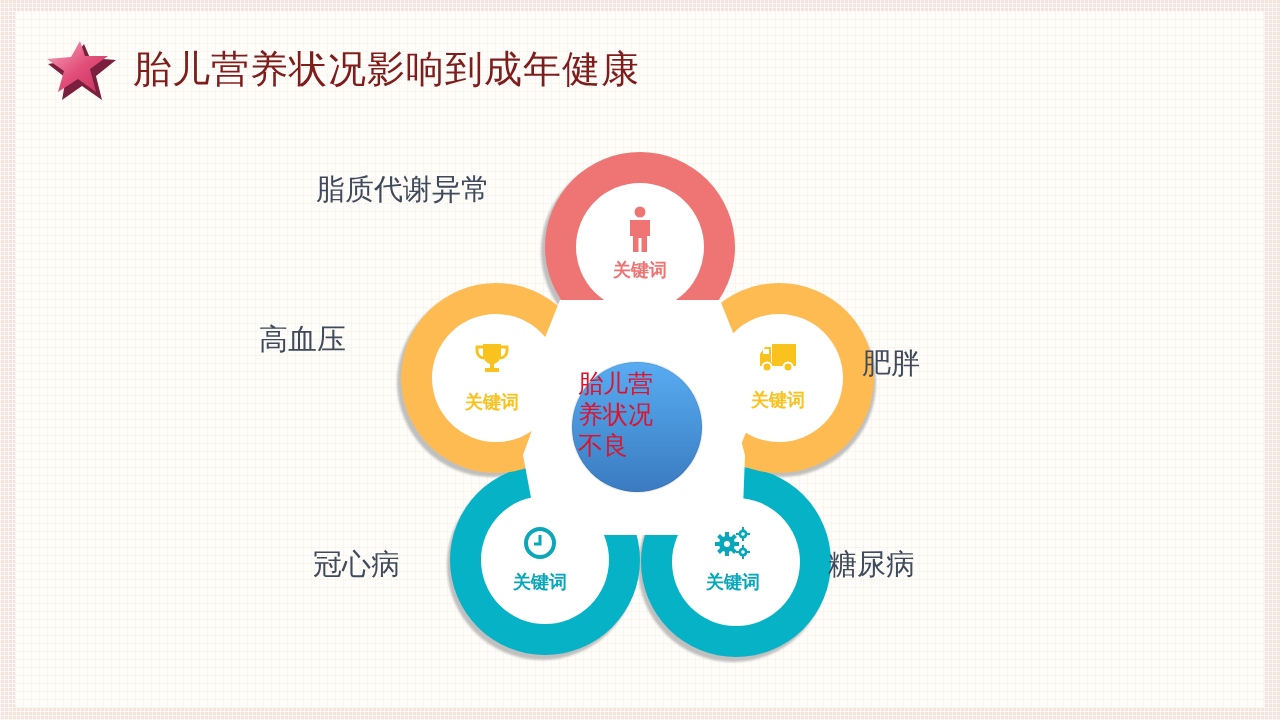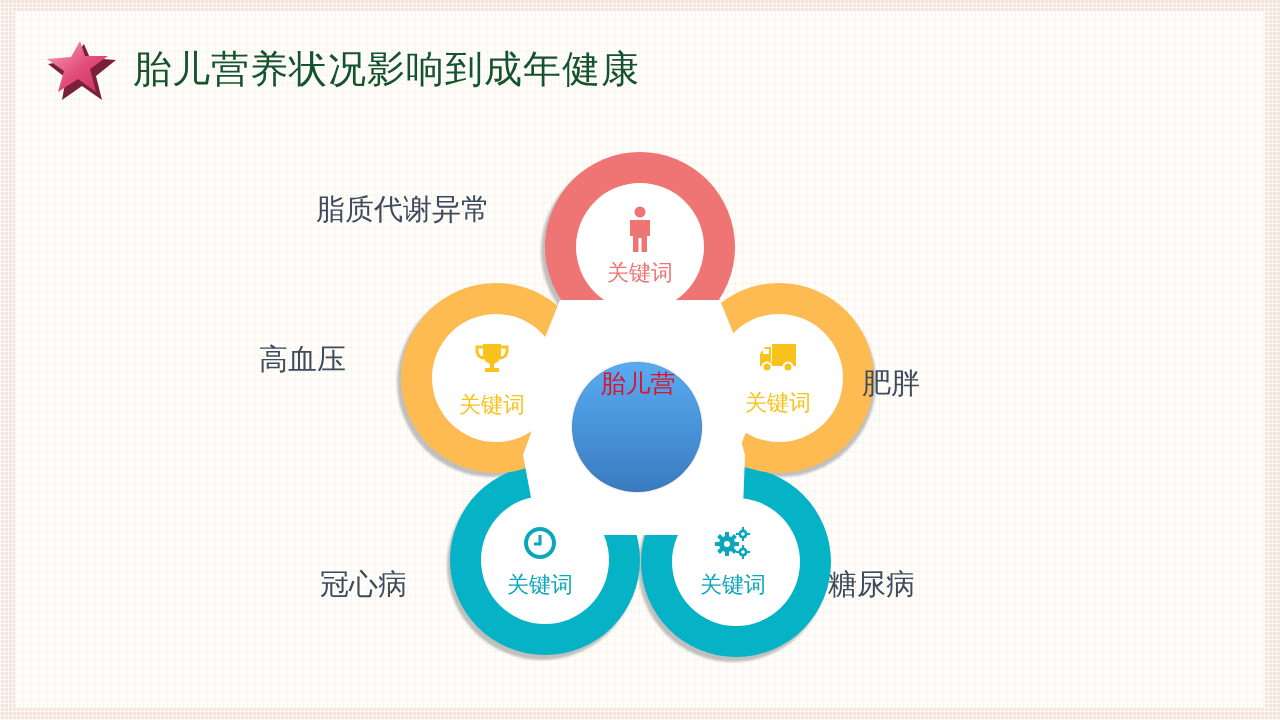--- a/index.html
+++ b/index.html
@@ -16,38 +16,38 @@
     position: absolute; left: 15px; top: 12px; right: 16px; bottom: 12px;
     background-color: #fffdf9;
     background-image:
       linear-gradient(90deg, rgba(238,232,220,0.35) 1px, transparent 1px),
       linear-gradient(0deg, rgba(238,232,220,0.35) 1px, transparent 1px);
     background-size: 8px 8px;
   }
   .title-star { position: absolute; left: 44px; top: 38px; width: 72px; height: 66px; }
   .title {
     position: absolute; left: 133px; top: 44px;
-    font-size: 38px; color: #14532d; letter-spacing: 1px;
+    font-size: 38px; color: #7f1d1d; letter-spacing: 1px;
     font-family: Liberation Mono, monospace;
     white-space: nowrap;
   }
   .outer-label {
-    position: absolute; font-size: 29px; color: #3f4a5c; white-space: nowrap; margin-top: 20px;
+    position: absolute; font-size: 29px; color: #3f4a5c; white-space: nowrap;
   }
   .flower { position: absolute; left: 0; top: 0; width: 1280px; height: 720px; }
   .ring-content {
     position: absolute; width: 120px; text-align: center;
   }
   .ring-content .kw {
-    font-size: 22px; font-weight: normal; display: block; margin-top: 4px;
+    font-size: 18px; font-weight: bold; display: block; margin-top: 4px;
   }
   .ring-content svg { display: block; margin: 0 auto; }
   .center-label {
     position: absolute; left: 578px; top: 368px; width: 120px;
-    text-align: center; font-size: 25px; line-height: 31px; color: #e0112b;
+    font-size: 25px; line-height: 31px; color: #e0112b;
   }
 </style>
 </head>
 <body>
 
 <div class="slide"></div>
 
 <svg class="title-star" viewBox="0 0 72 66">
   <defs>
     <linearGradient id="starFace" x1="0" y1="0" x2="1" y2="1">
@@ -105,20 +105,22 @@
 
   <polygon points="575,312 706,312 745,455 742,535 640,535 538,535 523,455" fill="#ffffff"></polygon>
   <polygon fill="#ffffff" points="560,300 720,300 760,400 730,470 550,470 520,400"></polygon>
 
   <circle cx="637" cy="427" r="65" fill="url(#sphere)"></circle>
   <circle cx="637" cy="427" r="65" fill="none" stroke="rgba(0,0,0,0.08)" stroke-width="2"></circle>
 </svg>
 
 <div class="center-label">
   <div>胎儿营</div>
+  <div>养状况</div>
+  <div>不良</div>
 </div>
 
 <div class="ring-content" style="left:580px; top:206px;">
   <svg width="26" height="48" viewBox="0 0 26 48">
     <circle cx="13" cy="6" r="5.5" fill="#ef7474"></circle>
     <path d="M3,14 H23 V30 H20 V46 H14.5 V32 H11.5 V46 H6 V30 H3 Z" fill="#ef7474"></path>
   </svg>
   <span class="kw" style="color:#ef7474;">关键词</span>
 </div>
 
@@ -169,14 +171,14 @@
     <circle cx="12" cy="18" r="3" fill="#ffffff"></circle>
     <circle cx="28" cy="8" r="1.8" fill="#ffffff"></circle>
     <circle cx="28" cy="26" r="1.8" fill="#ffffff"></circle>
   </svg>
   <span class="kw" style="color:#0aa6ba; margin-top:10px;">关键词</span>
 </div>
 
 <div class="outer-label" style="left:316px; top:170px;">脂质代谢异常</div>
 <div class="outer-label" style="left:259px; top:320px;">高血压</div>
 <div class="outer-label" style="left:862px; top:344px;">肥胖</div>
-<div class="outer-label" style="left:320px; top:545px;">冠心病</div>
+<div class="outer-label" style="left:313px; top:545px;">冠心病</div>
 <div class="outer-label" style="left:828px; top:545px;">糖尿病</div>
 
 </body></html>

